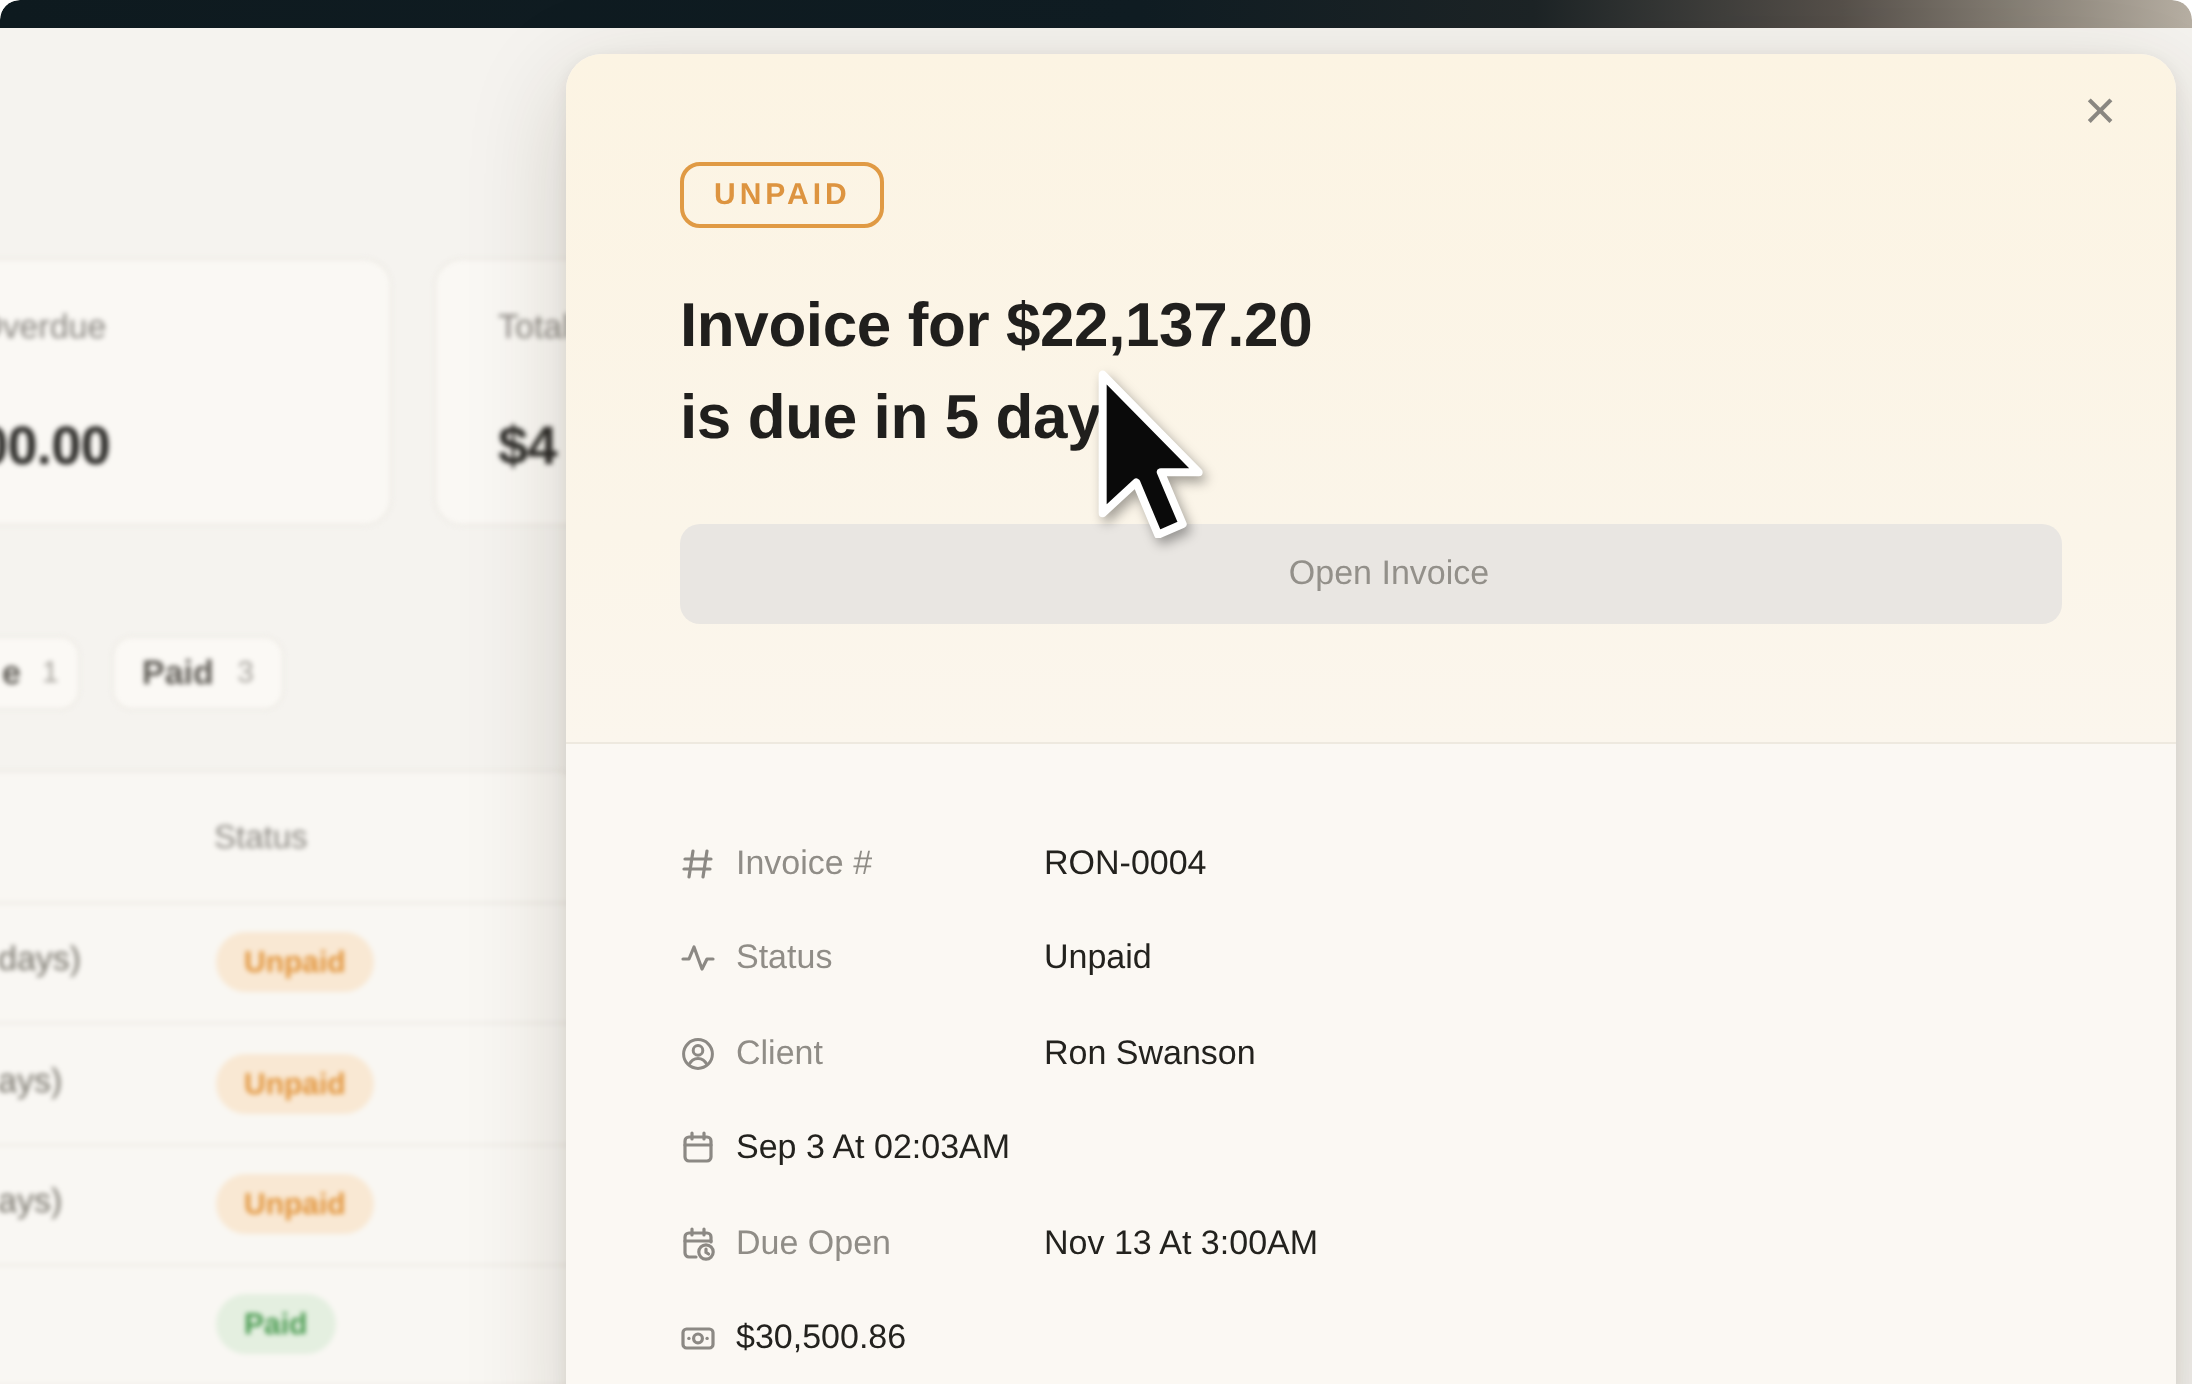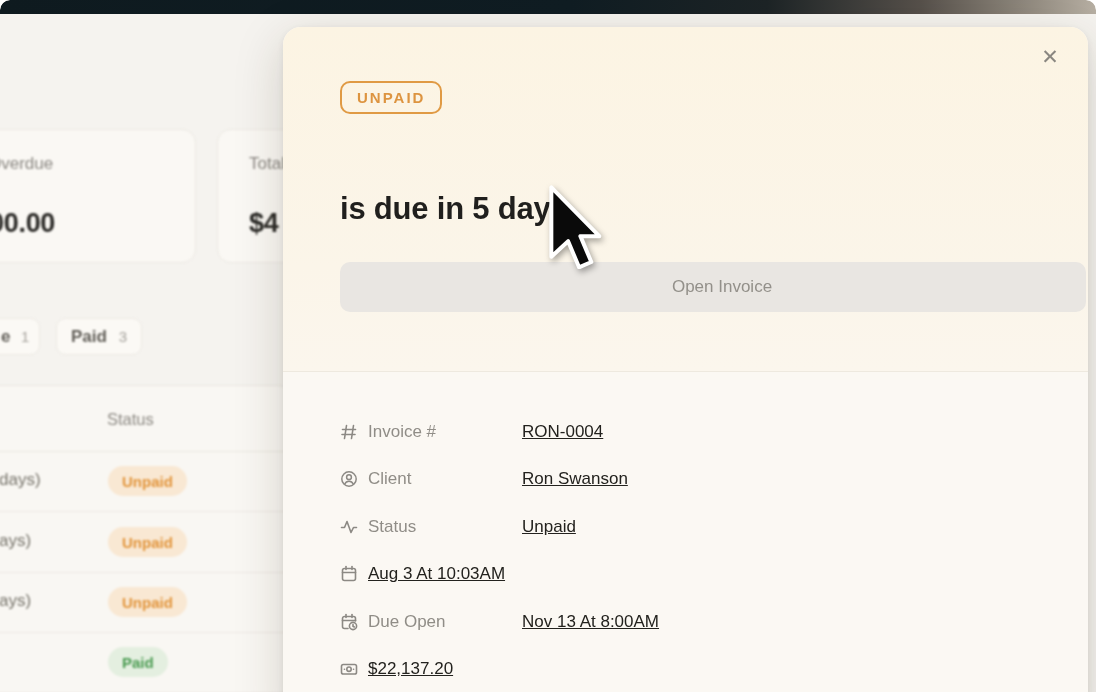--- a/index.html
+++ b/index.html
@@ -72,29 +72,29 @@
   }
   .status-pill{
     display:inline-block;border:2px solid #e09a44;border-radius:10px;
     padding:6px 15px;color:#dd9440;font-size:15px;font-weight:700;letter-spacing:2px;
   }
   .modal-title{
     margin-top:26px;width:430px;
     font-size:31px;line-height:46px;font-weight:700;color:#201f1d;letter-spacing:-0.2px;
   }
   .open-invoice{
-    margin-top:30px;width:746px;height:50px;border:none;border-radius:10px;
+    margin-top:30px;width:691px;height:50px;border:none;border-radius:10px;
     background:#e9e6e2;color:#93908a;font-size:17px;font-family:inherit;cursor:pointer;padding-left:24px;
   }
   .modal-bottom{padding:36px 57px 12px 57px;}
   .detail-row{display:flex;align-items:center;height:47.5px;}
   .detail-icon{width:20px;height:20px;margin-right:8px;color:#8c8984;flex:0 0 auto;display:inline-flex;align-items:center;}
   .detail-icon svg{width:18px;height:18px;}
   .detail-label{width:154px;font-size:17px;color:#908d87;flex:0 0 auto;}
-  .detail-value{font-size:17px;font-weight:500;color:#23221e;text-decoration:underline;}
+  .detail-value{font-size:17px;font-weight:500;color:#23221e;}
   
   .cursor{position:absolute;left:546px;top:183px;filter:drop-shadow(2px 3px 3px rgba(0,0,0,0.35));}
 </style>
 </head>
 <body>
 
 <div class="page">
 
   <div class="bg-layer">
 
@@ -140,21 +140,21 @@
     </div>
   </div>
 
   <div class="top-bar"></div>
 
   <div class="modal">
     <div class="modal-top">
       <button class="close-btn">✕</button>
       <span class="status-pill">UNPAID</span>
       <div class="modal-title">
-        <br>
+        <span>Invoice for $22,137.20</span><br>
         <span>is due in 5 days</span>
       </div>
       <button class="open-invoice">Open Invoice</button>
     </div>
 
     <div class="modal-bottom">
 
       <div class="detail-row">
         <span class="detail-icon">
           <svg viewBox="0 0 18 18" fill="none" stroke="currentColor" stroke-width="1.6" stroke-linecap="round">
@@ -163,77 +163,77 @@
               <line x1="2.5" y1="6.5" x2="15.5" y2="6.5"></line>
               <line x1="2" y1="11.5" x2="15" y2="11.5"></line>
             </svg>
         </span>
         <span class="detail-label">Invoice #</span>
         <span class="detail-value">RON-0004</span>
       </div>
 
       <div class="detail-row">
         <span class="detail-icon">
+          <svg viewBox="0 0 18 18" fill="none" stroke="currentColor" stroke-width="1.6" stroke-linecap="round" stroke-linejoin="round">
+              <path d="M1.5 9.5 H4.5 L7 3.5 L11 14.5 L13.5 9.5 H16.5"></path>
+            </svg>
+        </span>
+        <span class="detail-label">Status</span>
+        <span class="detail-value">Unpaid</span>
+      </div>
+
+      <div class="detail-row">
+        <span class="detail-icon">
           <svg viewBox="0 0 18 18" fill="none" stroke="currentColor" stroke-width="1.5">
               <circle cx="9" cy="9" r="7.2"></circle>
               <circle cx="9" cy="7.2" r="2.4"></circle>
               <path d="M4.6 14.2 C5.6 12.1 7.2 11.2 9 11.2 C10.8 11.2 12.4 12.1 13.4 14.2"></path>
             </svg>
         </span>
         <span class="detail-label">Client</span>
         <span class="detail-value">Ron Swanson</span>
-      </div>
-
-      <div class="detail-row">
-        <span class="detail-icon">
-          <svg viewBox="0 0 18 18" fill="none" stroke="currentColor" stroke-width="1.6" stroke-linecap="round" stroke-linejoin="round">
-              <path d="M1.5 9.5 H4.5 L7 3.5 L11 14.5 L13.5 9.5 H16.5"></path>
-            </svg>
-        </span>
-        <span class="detail-label">Status</span>
-        <span class="detail-value">Unpaid</span>
       </div>
 
       <div class="detail-row">
         <span class="detail-icon">
           <svg viewBox="0 0 18 18" fill="none" stroke="currentColor" stroke-width="1.6" stroke-linecap="round">
               <rect x="2.5" y="3.5" width="13" height="12" rx="2"></rect>
               <line x1="6" y1="1.5" x2="6" y2="4.5"></line>
               <line x1="12" y1="1.5" x2="12" y2="4.5"></line>
               <line x1="2.5" y1="7.5" x2="15.5" y2="7.5"></line>
             </svg>
         </span>
-        <span class="detail-value">Aug 3 At 10:03AM</span>
+        <span class="detail-value">Sep 3 At 02:03AM</span>
       </div>
 
       <div class="detail-row">
         <span class="detail-icon">
           <svg viewBox="0 0 18 18" fill="none" stroke="currentColor" stroke-width="1.6" stroke-linecap="round">
               <path d="M15.5 8 V5.5 a2 2 0 0 0 -2 -2 H4.5 a2 2 0 0 0 -2 2 V13.5 a2 2 0 0 0 2 2 H8"></path>
               <line x1="6" y1="1.5" x2="6" y2="4.5"></line>
               <line x1="12" y1="1.5" x2="12" y2="4.5"></line>
               <line x1="2.5" y1="7.5" x2="15.5" y2="7.5"></line>
               <circle cx="13" cy="13" r="3.6"></circle>
               <path d="M13 11.5 V13.2 L14.3 14"></path>
             </svg>
         </span>
         <span class="detail-label">Due Open</span>
-        <span class="detail-value">Nov 13 At 8:00AM</span>
+        <span class="detail-value">Nov 13 At 3:00AM</span>
       </div>
 
       <div class="detail-row">
         <span class="detail-icon">
           <svg viewBox="0 0 18 18" fill="none" stroke="currentColor" stroke-width="1.6">
               <rect x="1.5" y="4.5" width="15" height="9.5" rx="1.8"></rect>
               <circle cx="9" cy="9.2" r="2.2"></circle>
               <line x1="4.4" y1="9.2" x2="4.5" y2="9.2" stroke-linecap="round"></line>
               <line x1="13.5" y1="9.2" x2="13.6" y2="9.2" stroke-linecap="round"></line>
             </svg>
         </span>
-        <span class="detail-value">$22,137.20</span>
+        <span class="detail-value">$30,500.86</span>
       </div>
 
     </div>
   </div>
 
   <svg class="cursor" width="56" height="86" viewBox="0 0 21 31">
     <path d="M2,1 L2,27 L8.3,21.2 L12.4,31 L17,29 L12.9,19.3 L20,19.3 Z" fill="#0a0a0a" stroke="#ffffff" stroke-width="1.5" stroke-linejoin="round"></path>
   </svg>
 
 </div>

